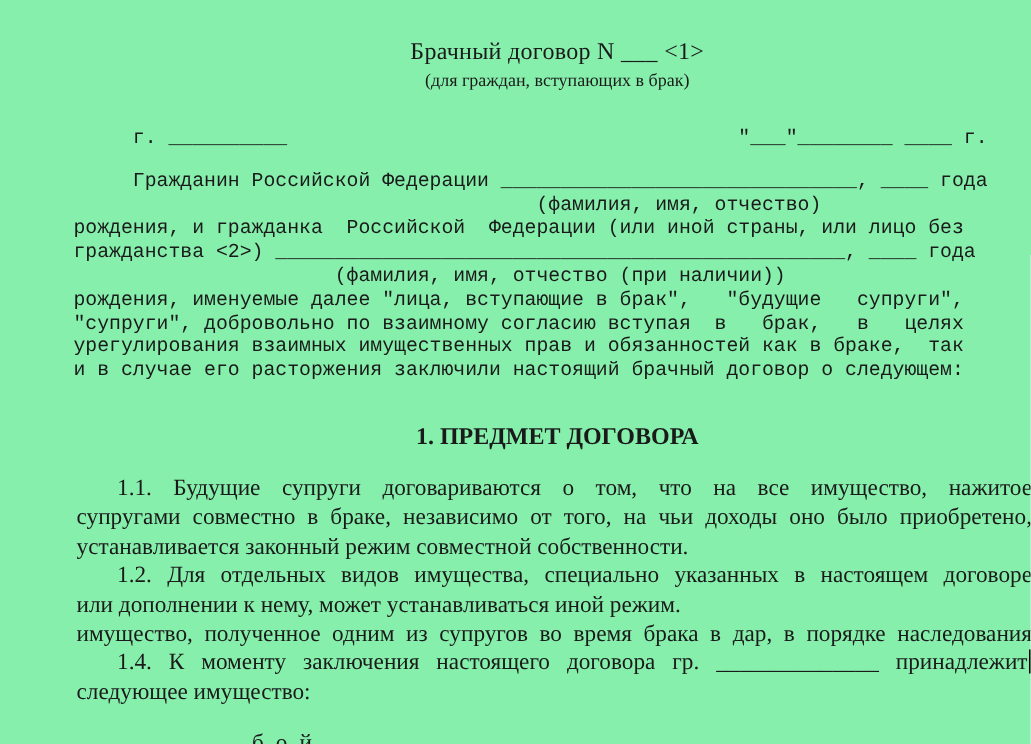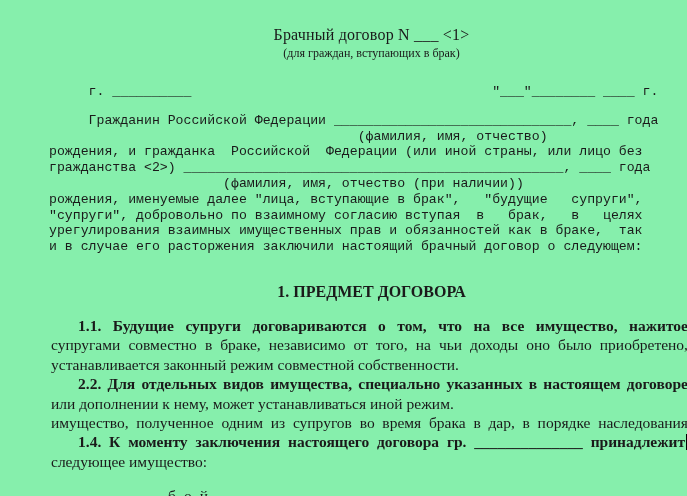--- a/index.html
+++ b/index.html
@@ -47,21 +47,21 @@
   }
   .body-text {
     margin: 0 27px 0 23px;
     font-size: 15.5px;
     line-height: 19.4px;
   }
   .sline {
     text-align: justify;
     text-align-last: justify;
   }
-  .sline.first { text-indent: 27px; font-weight: bold; }
+  .sline.first { text-indent: 27px; }
   .sline.last  { text-align-last: left; }
   .caret {
     display: inline-block;
     width: 2px;
     height: 16px;
     background: #000000;
     vertical-align: -3px;
     margin-left: 1px;
   }
   .clip-frag {
@@ -84,21 +84,21 @@
 
   <div class="heading">1. ПРЕДМЕТ ДОГОВОРА</div>
 
   <div class="body-text" id="section1-body">
       <div>
         <div class="sline first">1.1. Будущие супруги договариваются о том, что на все имущество, нажитое</div>
         <div class="sline">супругами совместно в браке, независимо от того, на чьи доходы оно было приобретено,</div>
         <div class="sline last">устанавливается законный режим совместной собственности.</div>
       </div>
       <div>
-        <div class="sline first">2.2. Для отдельных видов имущества, специально указанных в настоящем договоре</div>
+        <div class="sline first">1.2. Для отдельных видов имущества, специально указанных в настоящем договоре</div>
         <div class="sline last">или дополнении к нему, может устанавливаться иной режим.</div>
       </div>
       <div>
         <div class="sline">имущество, полученное одним из супругов во время брака в дар, в порядке наследования</div>
       </div>
       <div>
         <div class="sline first">1.4. К моменту заключения настоящего договора гр. ______________ принадлежит<span class="caret"></span></div>
         <div class="sline last">следующее имущество:</div>
       </div>
     </div>

